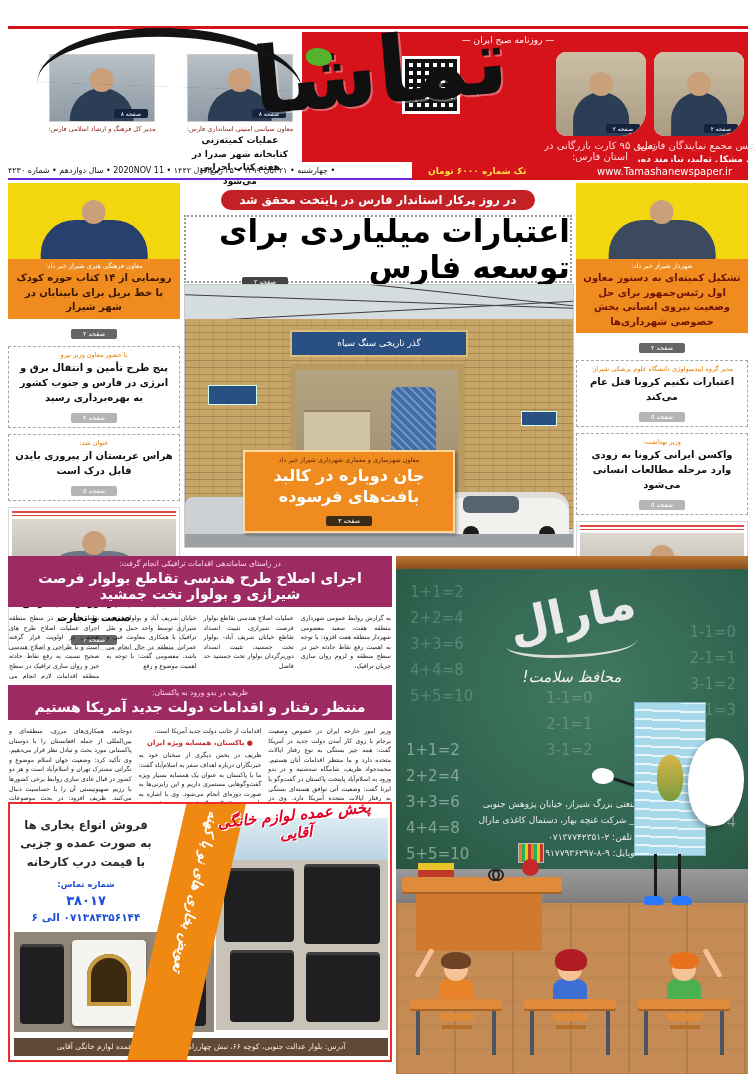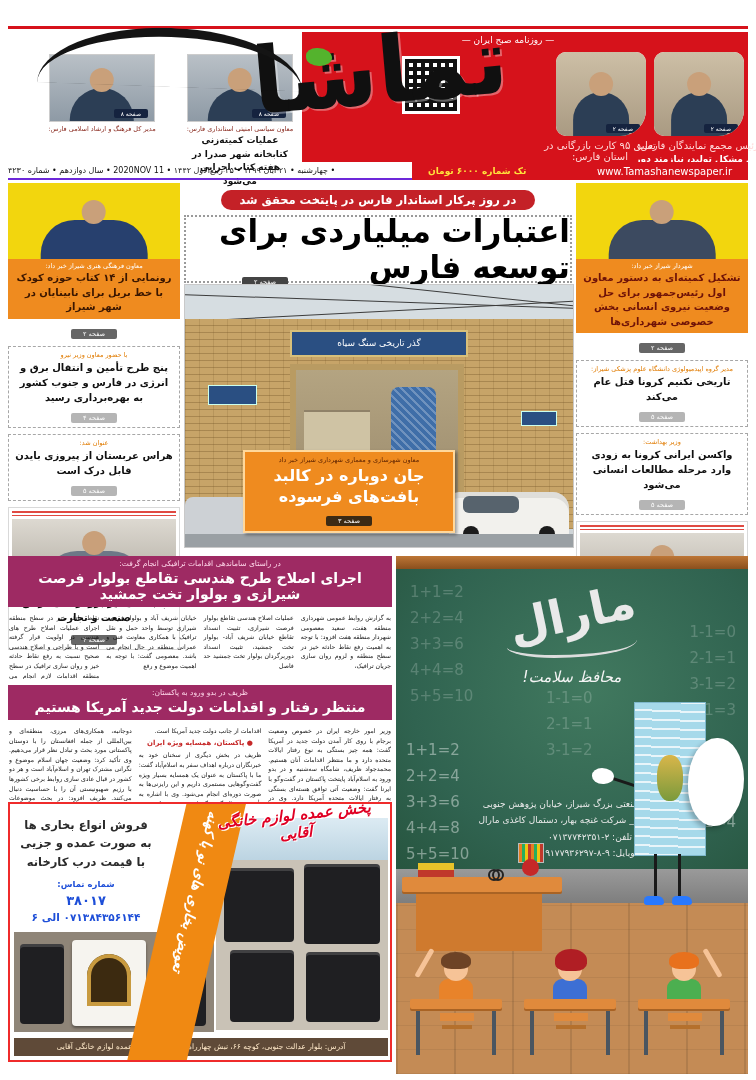--- a/index.html
+++ b/index.html
@@ -257,21 +257,21 @@
           <div class="sil" style="background:#3c4a60;"></div>
         </div>
       <div class="ocap">
         <div class="tl">شهردار شیراز خبر داد:</div>
         <div class="tt tt-maroon">تشکیل کمیته‌ای به دستور معاون اول رئیس‌جمهور برای حل وضعیت نیروی انسانی بخش خصوصی شهرداری‌ها</div>
       </div>
       <div class="pillrow"><span class="pill">صفحه ۲</span></div>
     </div>
     <div class="dcard">
       <div class="tl">مدیر گروه اپیدمیولوژی دانشگاه علوم پزشکی شیراز:</div>
-      <div class="tt">تاریخی نکنیم کرونا قتل عام می‌کند</div>
+      <div class="tt">اعتبارات نکنیم کرونا قتل عام می‌کند</div>
       <span class="pill">صفحه ۵</span>
     </div>
     <div class="dcard">
       <div class="tl">وزیر بهداشت:</div>
       <div class="tt">واکسن ایرانی کرونا به زودی وارد مرحله مطالعات انسانی می‌شود</div>
       <span class="pill">صفحه ۵</span>
     </div>
     <div class="rcard">
       <div class="redbar"></div>
       <div class="redbar2"></div>

